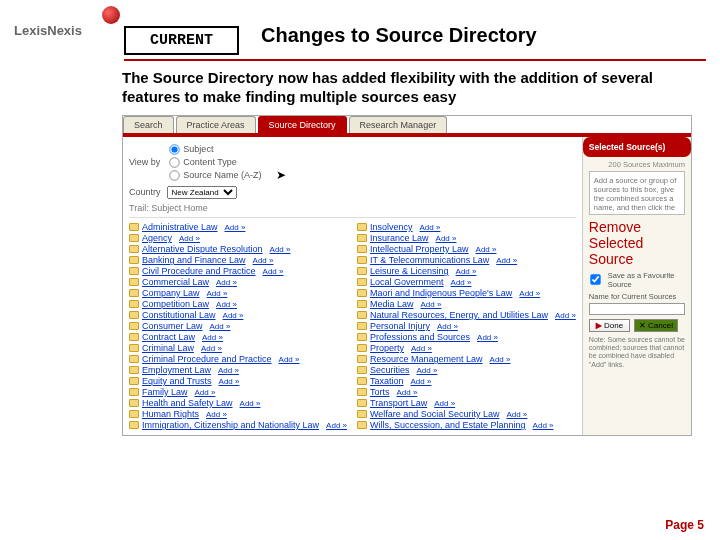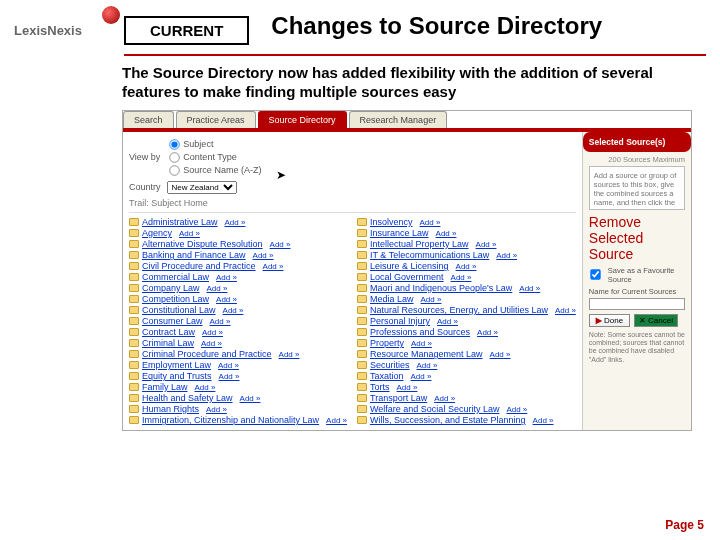--- a/index.html
+++ b/index.html
@@ -2,22 +2,22 @@
 <html><head>
 <meta charset="utf-8">
 <style>
   * { box-sizing: border-box; margin: 0; padding: 0; }
   body { width: 720px; height: 540px; font-family: Arial, sans-serif; background: #fff; position: relative; }
   .slide { width: 100%; height: 100%; padding: 10px 14px 0 14px; }
   .header-row { display: flex; align-items: flex-start; gap: 10px; }
   .logo { width: 100px; height: 40px; display: flex; align-items: center; font-size: 11px; color: #555; position: relative; }
   .logo-dot { width: 18px; height: 18px; border-radius: 50%; background: radial-gradient(circle at 35% 35%, #f66, #900); position: absolute; top: -4px; right: -6px; }
   .logo-text { font-weight: bold; font-size: 13px; color: #666; }
-  .current-badge { border: 2px solid #000; padding: 4px 24px; font-weight: bold; font-size: 15px; margin-top: 6px; }
-  .title { font-size: 24px; font-weight: bold; margin-left: 12px; margin-top: 2px; }
+  .current-badge { border: 2px solid #000; padding: 4px 24px; font-weight: bold; font-size: 15px; margin-top: 16px; font-family: Liberation Mono, monospace; }
+  .title { font-size: 20px; font-weight: bold; margin-left: 12px; margin-top: 14px; }
   .hr { border-top: 2px solid #b40000; margin: 4px 0 8px 110px; }
   .intro { font-size: 15px; font-weight: bold; margin: 0 0 8px 108px; max-width: 540px; line-height: 1.25; }
   .app { margin: 0 0 0 108px; width: 570px; border: 1px solid #aaa; background: #fff; font-size: 9px; }
   .tabs-primary { display: flex; background: #fff; }
   .tab { padding: 3px 10px; border: 1px solid #999; border-bottom: none; background: #ece9d8; margin-right: 2px; border-radius: 3px 3px 0 0; color: #444; }
   .tab.active { background: #b40000; color: #fff; border-color: #b40000; }
   .redbar { background: #b40000; height: 4px; }
   .tabs-secondary { display: flex; align-items: center; background: #f2efe6; border-bottom: 1px solid #ccc; padding: 2px 4px; }
   .tab2 { padding: 2px 8px; border: 1px solid #aaa; background: #fff; margin-right: 2px; border-radius: 3px 3px 0 0; }
   .tab2.first { background: #ece9d8; }
@@ -41,21 +41,21 @@
   .side-max { text-align: right; color: #888; font-size: 7.5px; margin-bottom: 2px; }
   .side-box { border: 1px solid #bbb; background: #fff; padding: 4px; color: #777; font-size: 7.5px; line-height: 1.2; height: 44px; overflow: hidden; }
   .side-remove { color: #b40000; display: block; margin: 4px 0; font-size: 14px; }
   .fav-row { display: flex; align-items: center; gap: 6px; font-size: 7.5px; color: #555; margin-bottom: 3px; }
   .fav-row input { transform: scale(0.8); }
   .name-label { font-size: 7.5px; color: #555; margin-bottom: 2px; }
   .name-field { width: 100%; border: 1px solid #999; background: #fff; height: 12px; margin-bottom: 4px; }
   .btn-row { display: flex; gap: 4px; align-items: center; margin-bottom: 4px; }
   .done-btn { background: linear-gradient(#fff,#eee); border: 1px solid #888; padding: 1px 6px; font-size: 8px; display: flex; align-items: center; gap: 2px; }
   .done-btn .arrow { color: #b40000; font-weight: bold; }
-  .cancel-btn { background: #15803d; border: 1px solid #888; padding: 1px 4px; font-size: 8px; }
+  .cancel-btn { background: #4d7c0f; border: 1px solid #888; padding: 1px 4px; font-size: 8px; }
   .side-note { font-size: 7px; color: #777; line-height: 1.2; }
   .cursor { position: absolute; top: 168px; left: 276px; font-size: 12px; color: #000; }
   .footer { position: absolute; bottom: 8px; right: 16px; font-size: 12px; font-weight: bold; color: #b40000; }
 </style>
 </head>
 <body>
 
 <div class="slide">
   <div class="header-row">
     <div class="logo">

